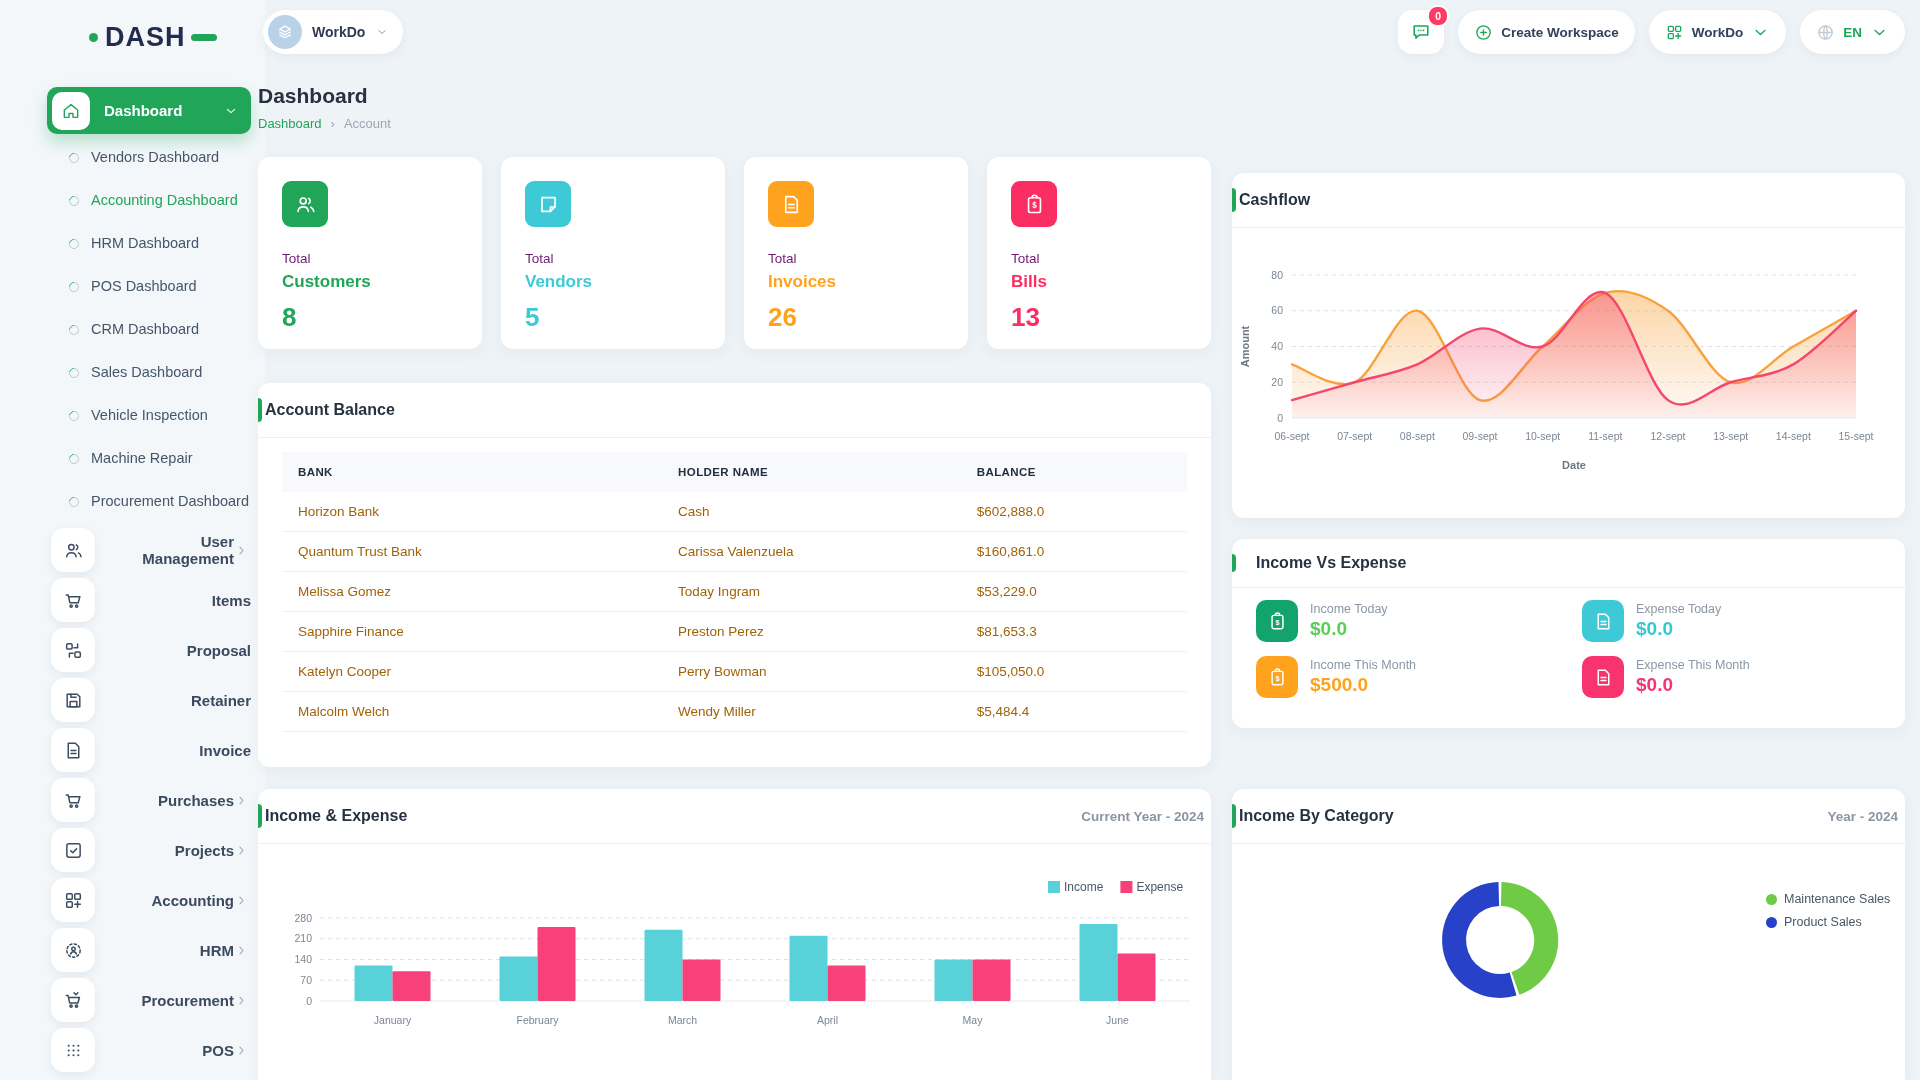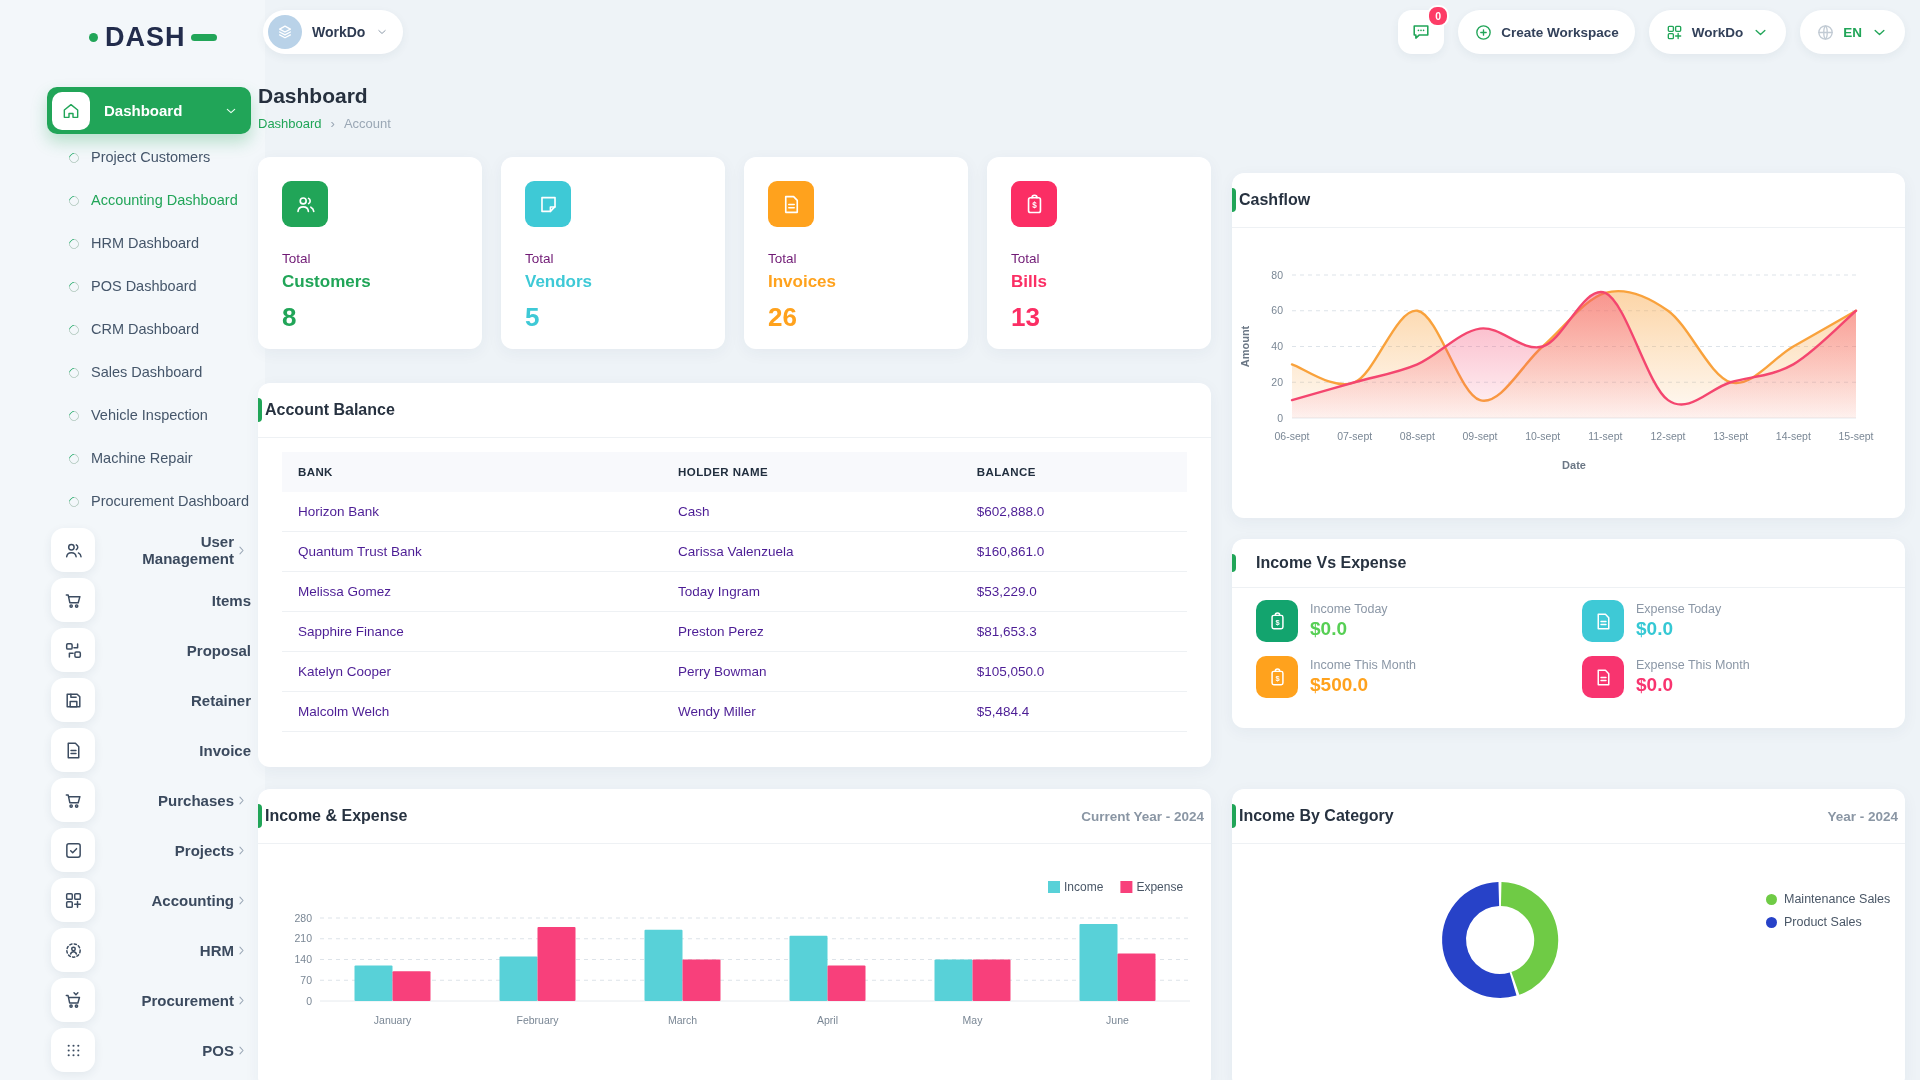--- a/index.html
+++ b/index.html
@@ -70,21 +70,21 @@
   .panel-head{position:relative;display:flex;align-items:center;justify-content:space-between;
     padding:18px 7px;border-bottom:1px solid #eef1f4;}
   .panel-head::before{content:"";position:absolute;left:0;top:15px;bottom:15px;width:4px;background:#21a558;border-radius:0 4px 4px 0;}
   .panel-title{font-size:16px;font-weight:700;color:#273240;}
   .panel-period{font-size:13.5px;color:#8a96a4;font-weight:600;}
   .panel-body{position:relative;}
 
   
   .ab-table{width:calc(100% - 48px);margin:14px 24px 16px 24px;border-collapse:collapse;table-layout:fixed;}
   .ab-table th{background:#f8f9fc;text-align:left;padding:14px 16px;font-size:11.5px;letter-spacing:.4px;color:#222f3f;}
-  .ab-table td{padding:12px 16px;font-size:13.5px;color:#4c1d95;border-bottom:1px solid #eef1f4;}
+  .ab-table td{padding:12px 16px;font-size:13.5px;color:#a16207;border-bottom:1px solid #eef1f4;}
   .col-bank{width:42%;} .col-holder{width:33%;} .col-balance{width:25%;}
 
   
   .ive-grid{display:grid;grid-template-columns:326px 1fr;row-gap:14px;padding:12px 0 0 24px;}
   .ive-tile{display:flex;align-items:center;gap:12px;}
   .ive-chip{width:42px;height:42px;border-radius:10px;display:flex;align-items:center;justify-content:center;color:#fff;flex:none;}
   .ive-chip .ic{width:21px;height:21px;}
   .ive-label{font-size:12.5px;color:#8b97a6;}
   .ive-value{font-size:19px;font-weight:700;margin-top:2px;}
 
@@ -123,21 +123,21 @@
         <span class="lbl">Dashboard</span>
         <span class="ic chev">
             <svg viewBox="0 0 24 24">
               <path d="M6.5 9.5l5.5 5 5.5-5"></path>
             </svg>
           </span>
       </div>
       <ul class="sub-list" id="sub-list">
           <li class="sub-item">
             <span class="ring"></span>
-            <span class="s-lbl">Project Customers</span>
+            <span class="s-lbl">Vendors Dashboard</span>
           </li>
           <li class="sub-item active">
             <span class="ring"></span>
             <span class="s-lbl">Accounting Dashboard</span>
           </li>
           <li class="sub-item">
             <span class="ring"></span>
             <span class="s-lbl">HRM Dashboard</span>
           </li>
           <li class="sub-item">

